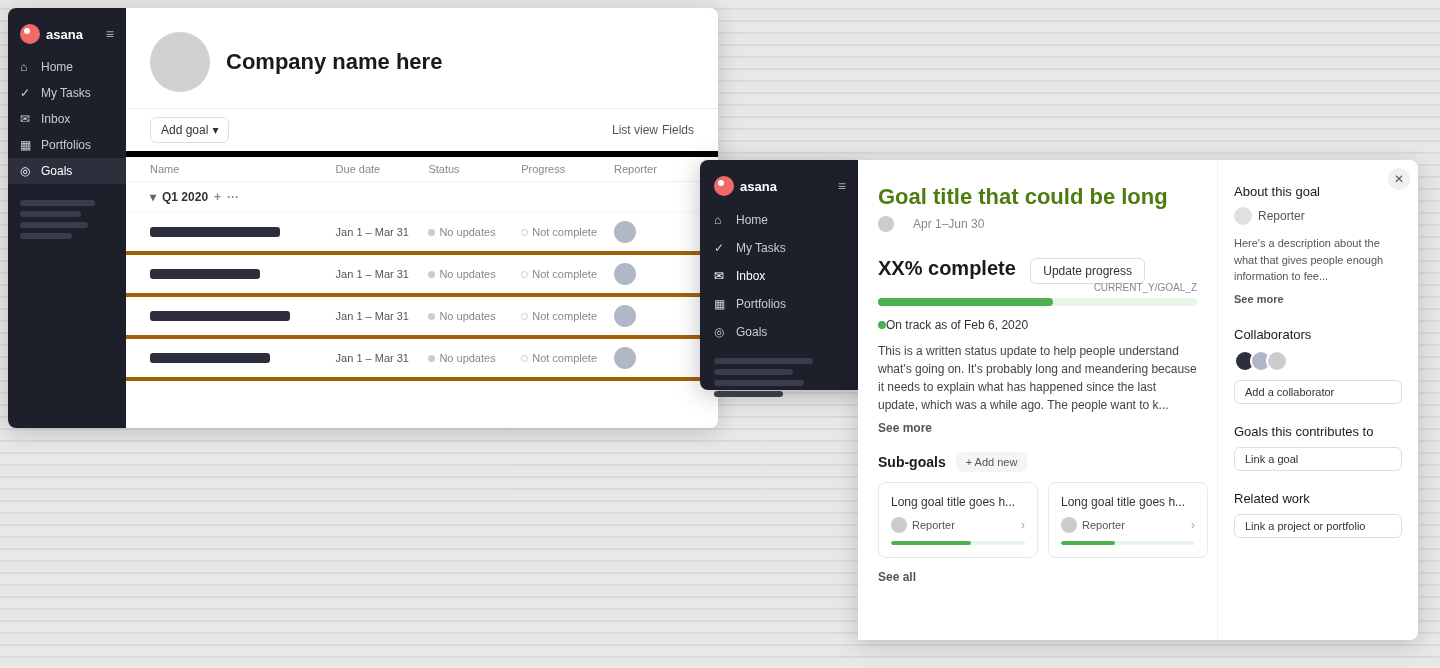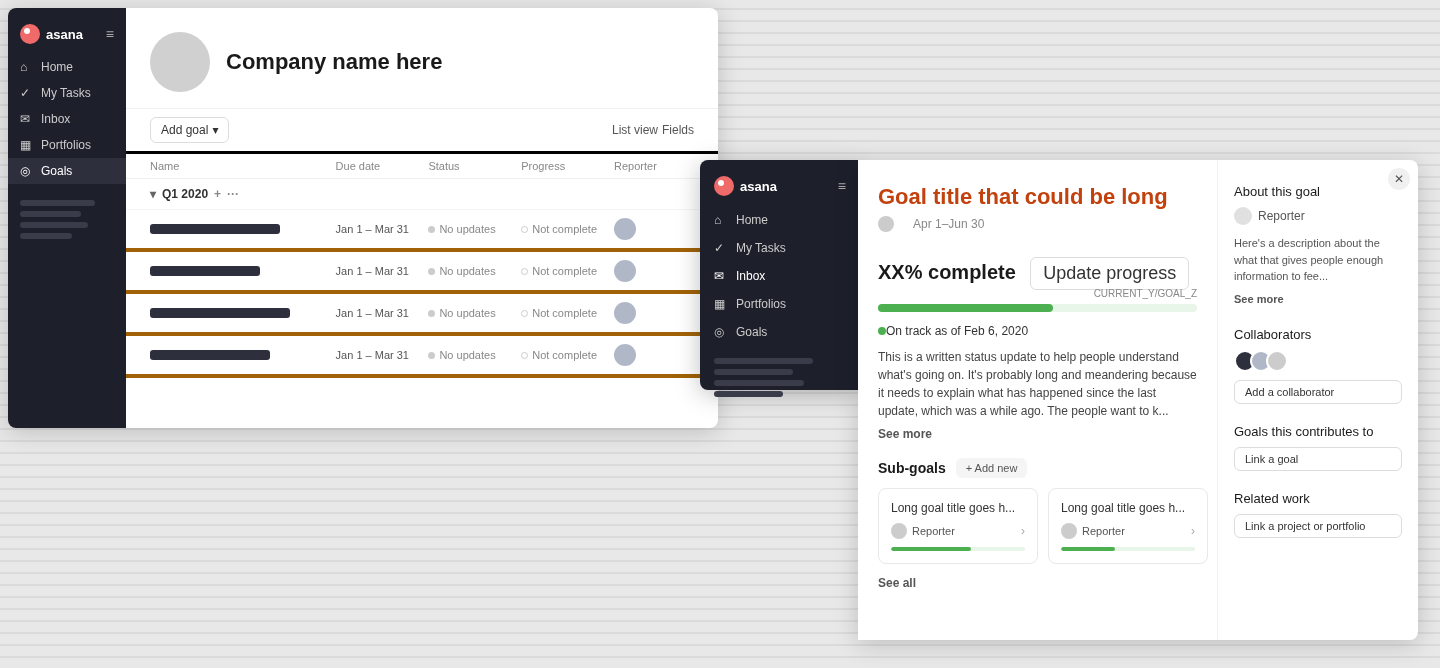--- a/index.html
+++ b/index.html
@@ -134,21 +134,21 @@
     .company-name {
       font-size: 22px;
       font-weight: 600;
       color: #1a1a1a;
     }
     .toolbar1 {
       display: flex;
       align-items: center;
       justify-content: space-between;
       padding: 8px 24px;
-      border-bottom: 3px solid #000000;
+      border-bottom: 6px solid #000000;
     }
     .add-goal-btn {
       display: flex;
       align-items: center;
       gap: 4px;
       background: #fff;
       border: 1px solid #ddd;
       border-radius: 6px;
       padding: 5px 10px;
       font-size: 12px;
@@ -304,21 +304,21 @@
       background: #f0f0f0;
       display: flex; align-items: center; justify-content: center;
       cursor: pointer;
       font-size: 12px;
       color: #555;
       z-index: 10;
     }
     .detail-title {
       font-size: 22px;
       font-weight: 700;
-      color: #c2410c;
+      color: #4d7c0f;
       margin-bottom: 6px;
       line-height: 1.2;
     }
     .detail-dates {
       font-size: 12px;
       color: #888;
       margin-bottom: 25px;
       display: flex;
       align-items: center;
       gap: 19px;
@@ -336,21 +336,21 @@
       font-weight: 700;
       color: #1a1a1a;
       display: inline-block;
       margin-right: 10px;
     }
     .update-btn {
       background: #fff;
       border: 1px solid #ddd;
       border-radius: 6px;
       padding: 5px 12px;
-      font-size: 18px;
+      font-size: 12px;
       cursor: pointer;
       color: #333;
     }
     .progress-bar-container {
       margin-top: 10px;
       height: 8px;
       background: #e8f5e9;
       border-radius: 4px;
       position: relative;
       margin-bottom: 4px;

